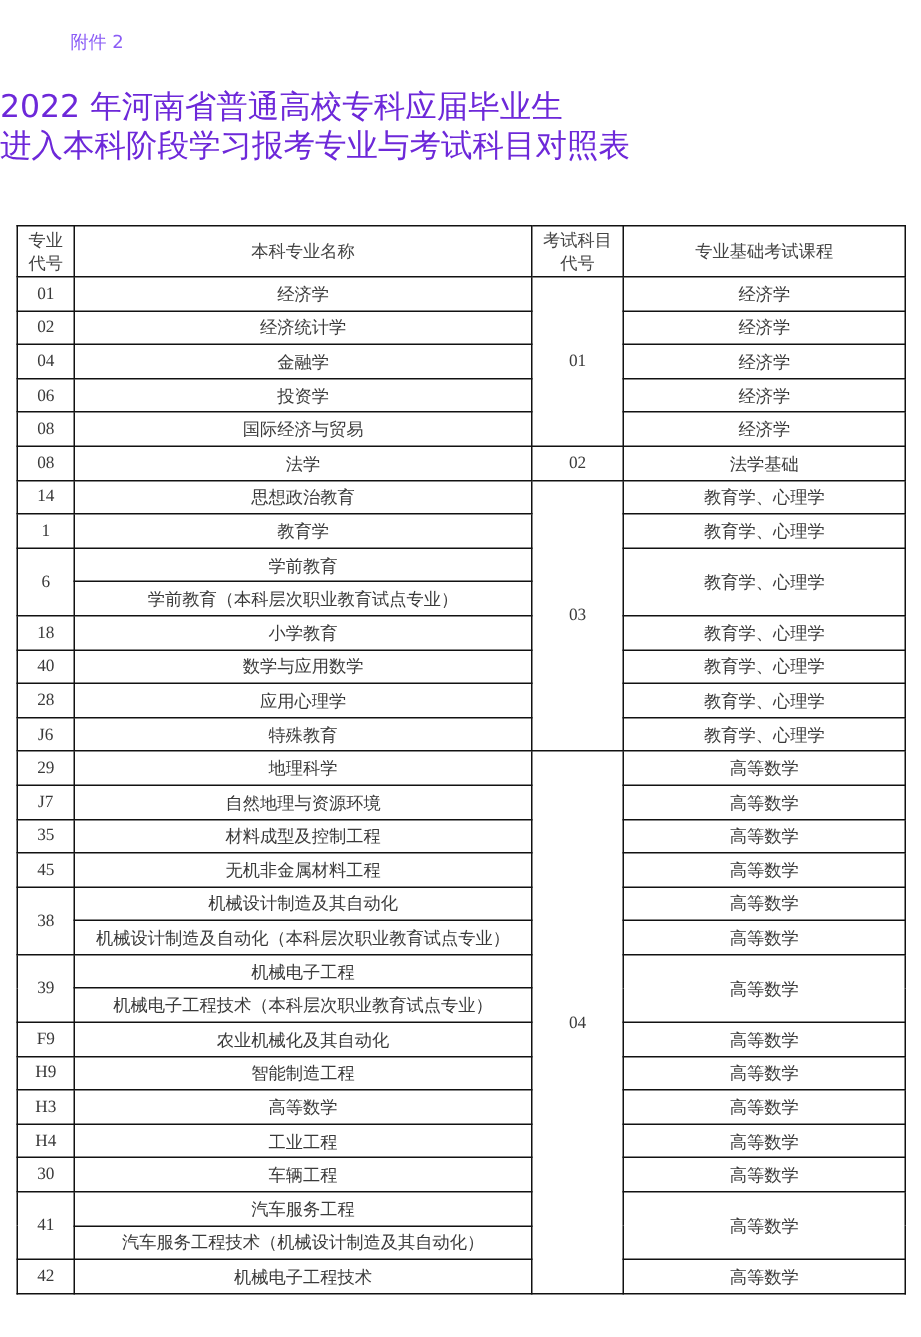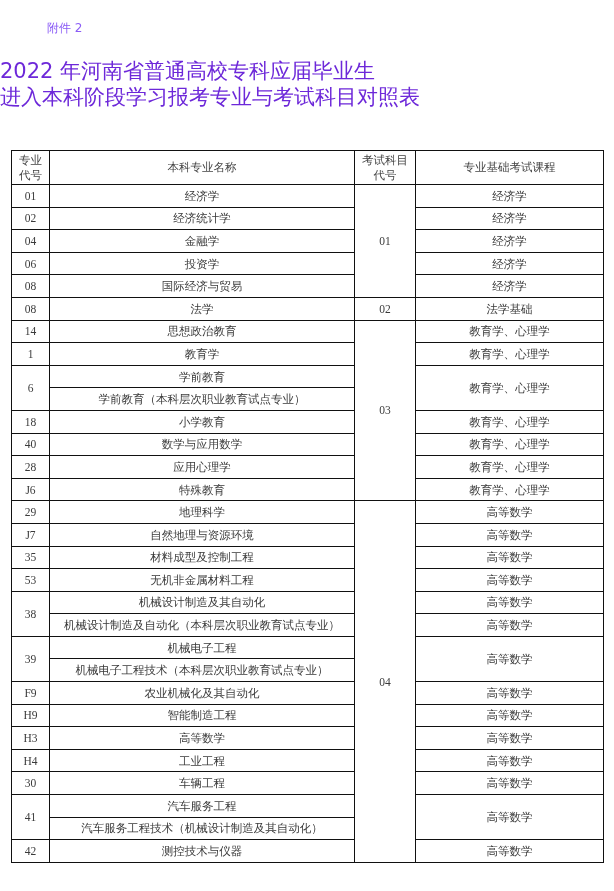--- a/index.html
+++ b/index.html
@@ -178,21 +178,21 @@
       <td class="code">J7</td>
       <td>自然地理与资源环境</td>
       <td>高等数学</td>
     </tr>
     <tr>
       <td class="code">35</td>
       <td>材料成型及控制工程</td>
       <td>高等数学</td>
     </tr>
     <tr>
-      <td class="code">53</td>
+      <td class="code">45</td>
       <td>无机非金属材料工程</td>
       <td>高等数学</td>
     </tr>
     <tr>
       <td class="code" rowspan="2">38</td>
       <td>机械设计制造及其自动化</td>
       <td>高等数学</td>
     </tr>
     <tr>
       <td>机械设计制造及自动化（本科层次职业教育试点专业）</td>
@@ -234,17 +234,17 @@
     <tr>
       <td class="code" rowspan="2">41</td>
       <td>汽车服务工程</td>
       <td rowspan="2">高等数学</td>
     </tr>
     <tr>
       <td>汽车服务工程技术（机械设计制造及其自动化）</td>
     </tr>
     <tr>
       <td class="code">42</td>
-      <td>测控技术与仪器</td>
+      <td>机械电子工程技术</td>
       <td>高等数学</td>
     </tr>
   </tbody>
 </table>
 
 </body></html>

